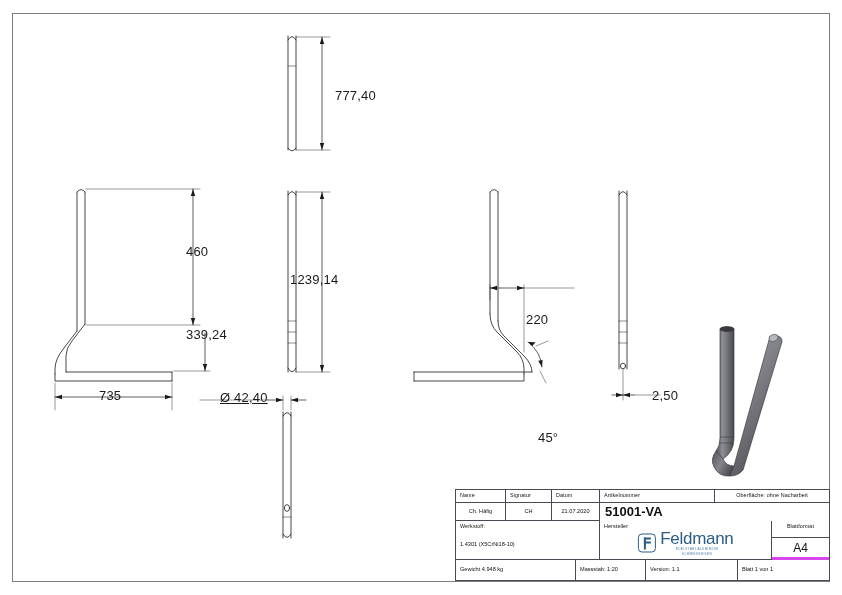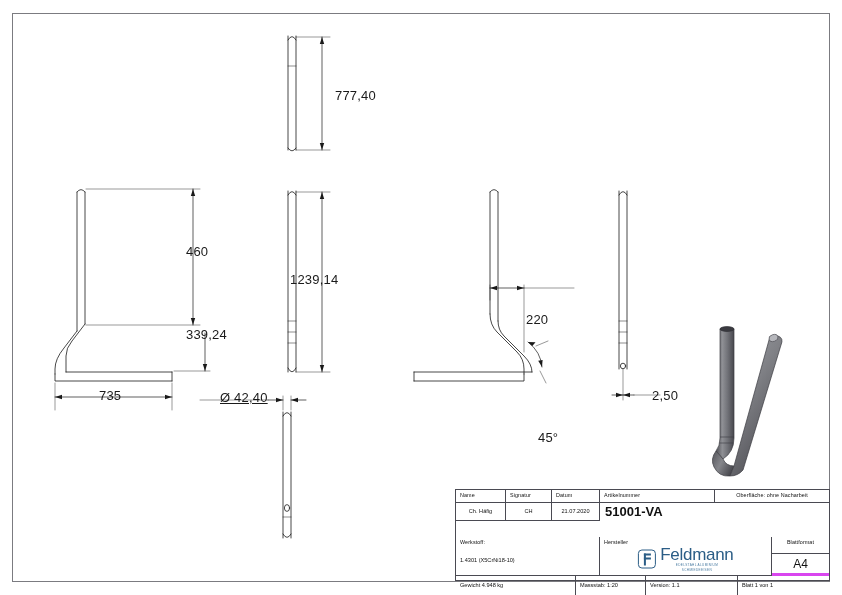--- a/index.html
+++ b/index.html
@@ -373,21 +373,21 @@
         <div class="tb-val-c" style="line-height:17px;">CH</div>
       </div>
       <div class="tb-cell" style="width:48px;">
         <div class="tb-val-c" style="line-height:17px;">21.07.2020</div>
       </div>
       <div class="tb-cell nor" style="width:229px; border-bottom:none;font-weight:bold;">
         <div class="tb-val-big">51001-VA</div>
       </div>
     </div>
 
-    <div class="tb-row" style="height:39px;margin-top:16px;">
+    <div class="tb-row" style="height:39px;">
       <div class="tb-cell" style="width:144px;">
         <div class="tb-lbl">Werkstoff:</div>
         <div class="tb-val-sm" style="padding-top:10px;">1.4301 (X5CrNi18-10)</div>
       </div>
       <div class="tb-cell" style="width:172px;">
         <div class="tb-lbl">Hersteller</div>
         <div id="logo-wrap" style="top:58%;">
           <div id="logo-mark"></div>
           <div id="logo-textblock">
             <div id="logo-text">Feldmann</div>

